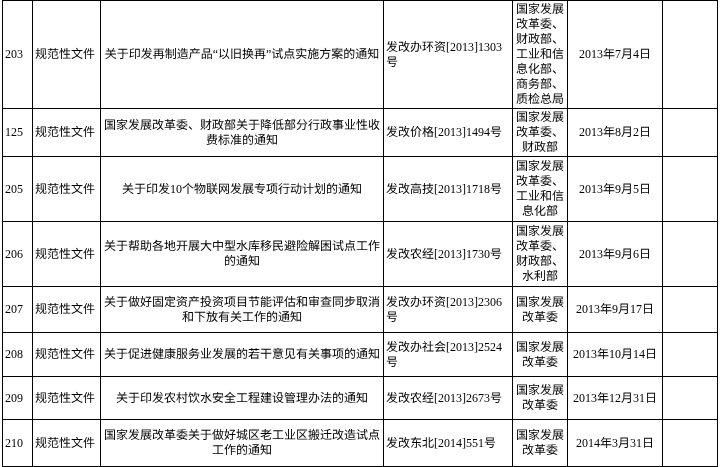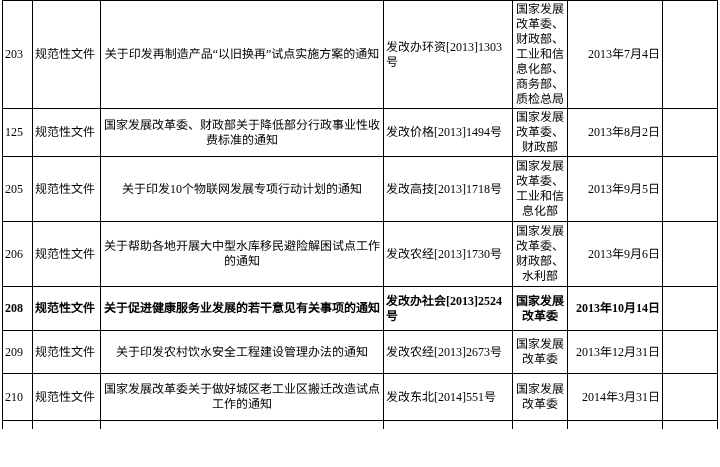--- a/index.html
+++ b/index.html
@@ -31,21 +31,21 @@
     vertical-align: middle;
     padding: 1px 2px;
     overflow: hidden;
     line-height: 15px;
   }
   .c-num   { text-align: left; padding-right: 3px; }
   .c-type  { text-align: left; padding: 1px 3px; }
   .c-title { text-align: center; line-height: 16px; padding: 2px 2px 2px 3px; }
   .c-doc   { text-align: left; line-height: 14px; padding: 1px 2px; }
   .c-agency{ text-align: center; line-height: 14px; padding: 1px 0 1px 2px; }
-  .c-date  { text-align: right; line-height: 14px; }
+  .c-date  { text-align: center; line-height: 14px; }
   .c-note  { }
   tr.row-partial td { border-bottom: none; }
 </style>
 </head>
 <body>
 
 <div class="page">
   <table class="doc-table">
     <colgroup>
       <col style="width:30px">
@@ -86,21 +86,30 @@
   </tr>
         <tr style="height: 65px;">
     <td class="c-num">206</td>
     <td class="c-type">规范性文件</td>
     <td class="c-title">关于帮助各地开展大中型水库移民避险解困试点工作的通知</td>
     <td class="c-doc">发改农经[2013]1730号</td>
     <td class="c-agency">国家发展改革委、财政部、水利部</td>
     <td class="c-date">2013年9月6日</td>
     <td class="c-note"></td>
   </tr>
-        <tr style="height: 44px; font-weight: bold;">
+        <tr style="height: 46px;">
+    <td class="c-num">207</td>
+    <td class="c-type">规范性文件</td>
+    <td class="c-title">关于做好固定资产投资项目节能评估和审查同步取消和下放有关工作的通知</td>
+    <td class="c-doc">发改办环资[2013]2306号</td>
+    <td class="c-agency">国家发展改革委</td>
+    <td class="c-date">2013年9月17日</td>
+    <td class="c-note"></td>
+  </tr>
+        <tr style="height: 44px;">
     <td class="c-num">208</td>
     <td class="c-type">规范性文件</td>
     <td class="c-title">关于促进健康服务业发展的若干意见有关事项的通知</td>
     <td class="c-doc">发改办社会[2013]2524号</td>
     <td class="c-agency">国家发展改革委</td>
     <td class="c-date">2013年10月14日</td>
     <td class="c-note"></td>
   </tr>
         <tr style="height: 43px;">
     <td class="c-num">209</td>

